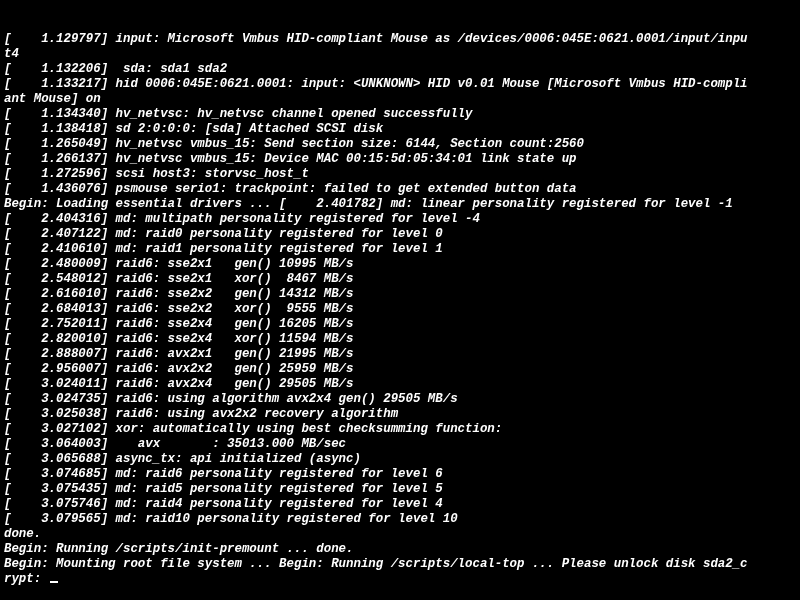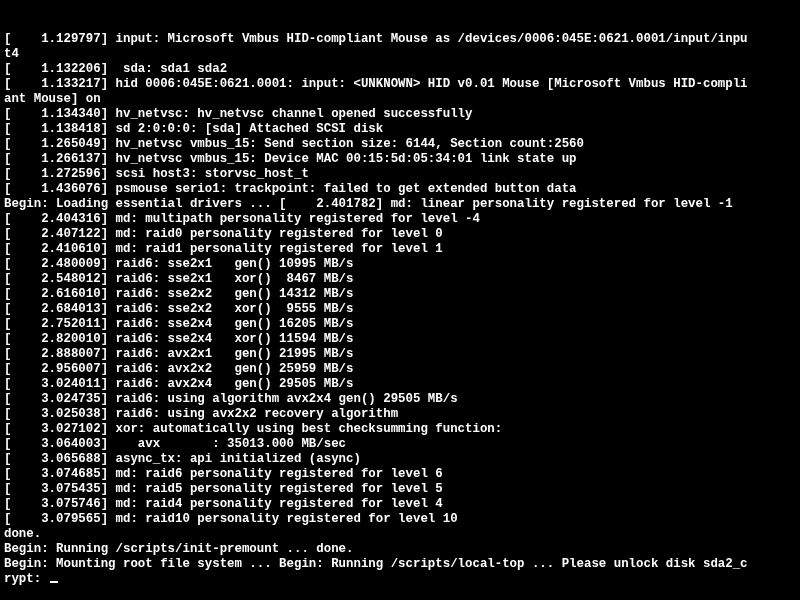--- a/index.html
+++ b/index.html
@@ -12,21 +12,21 @@
     font-family: "Courier New", "Lucida Console", monospace;
     font-size: 12.4px;
     line-height: 15px;
     overflow: hidden;
     font-weight: bold;
   }
   .console {
     padding: 2px 4px;
     white-space: pre;
   }
-  .line { display: block; }
+  .line { display: block; font-style: italic; }
   .cursor {
     display: inline-block;
     width: 8px;
     height: 2px;
     background: #fff;
     vertical-align: -1px;
     margin-left: 1px;
     animation: blink 1s step-end infinite;
   }
   @keyframes blink { 50% { opacity: 0; } }

